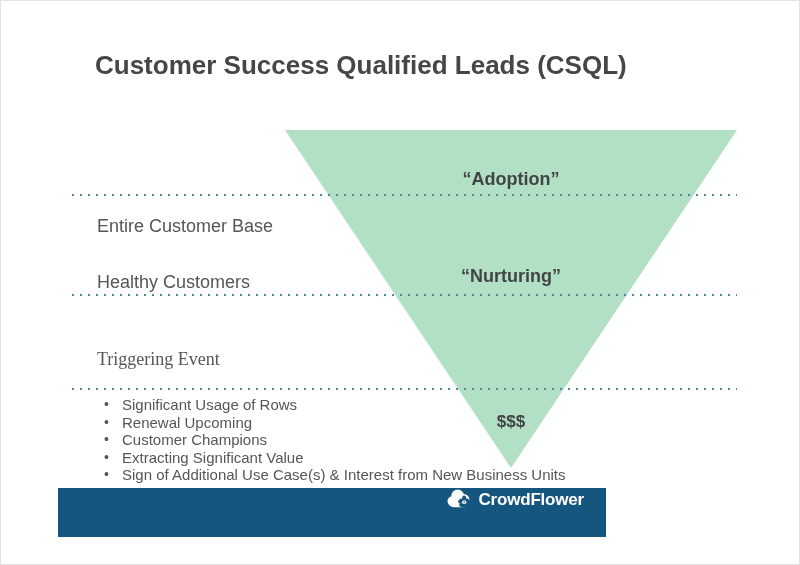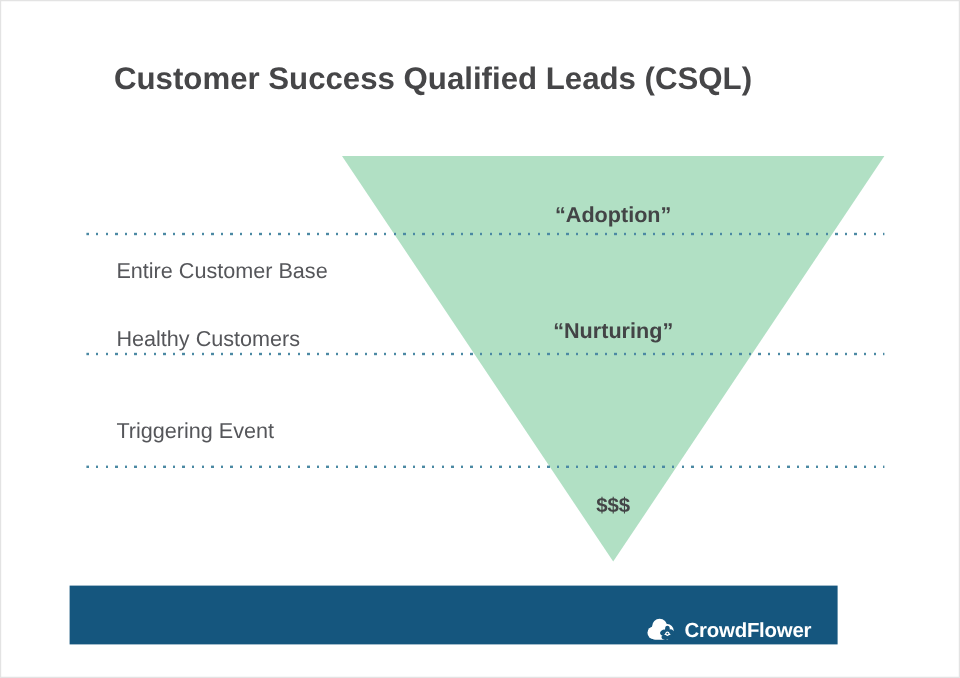--- a/index.html
+++ b/index.html
@@ -42,21 +42,21 @@
   .left-label {
     position: absolute;
     left: 97px;
     font-size: 18px;
     color: #55565a;
     z-index: 3;
     white-space: nowrap;
   }
   .ll-1 { top: 168px; margin-top: 48px; }
   .ll-2 { top: 272px; }
-  .ll-3 { top: 349px; }
+  .ll-3 { top: 349px; font-family: Liberation Serif, serif; }
   .stage-label {
     position: absolute;
     left: 361px;
     width: 300px;
     text-align: center;
     font-size: 18px;
     font-weight: bold;
     color: #434446;
     z-index: 3;
     white-space: nowrap;
@@ -97,26 +97,26 @@
     position: absolute;
     left: 4px;
     top: 0;
     font-size: 14px;
     color: #55565a;
   }
   .footer {
     position: absolute;
     left: 58px;
     top: 488px;
-    width: 640px;
+    width: 548px;
     height: 49px;
     background: #15567e;
     z-index: 4;
     display: flex;
-    align-items: flex-end;
+    align-items: flex-start;
     justify-content: flex-end;
     padding-right: 22px;
     box-sizing: border-box;
   }
   .brand {
     display: flex;
     align-items: center;
     gap: 6px;
   }
   .brand-name {
@@ -143,20 +143,27 @@
 
   <div class="left-label ll-1">Entire Customer Base</div>
   <div class="left-label ll-2">Healthy Customers</div>
   <div class="left-label ll-3">Triggering Event</div>
 
   <div class="stage-label sl-2">“Nurturing”</div>
   <div class="stage-label sl-1">“Adoption”</div>
 
   <div class="money-label">$$$</div>
 
+  <ul class="bullets">
+    <li>Significant Usage of Rows</li>
+    <li>Renewal Upcoming</li>
+    <li>Customer Champions</li>
+    <li>Extracting Significant Value</li>
+    <li>Sign of Additional Use Case(s) &amp; Interest from New Business Units</li>
+  </ul>
 
   <footer class="footer">
     <div class="brand">
       <svg width="27" height="23" viewBox="0 0 30 25" xmlns="http://www.w3.org/2000/svg" aria-hidden="true">
         <g fill="#ffffff">
           <circle cx="7.5" cy="14.5" r="5.8"></circle>
           <circle cx="13" cy="8.5" r="7"></circle>
           <circle cx="20" cy="12.5" r="6"></circle>
           <rect x="5" y="13" width="18" height="8" rx="4"></rect>
         </g>

